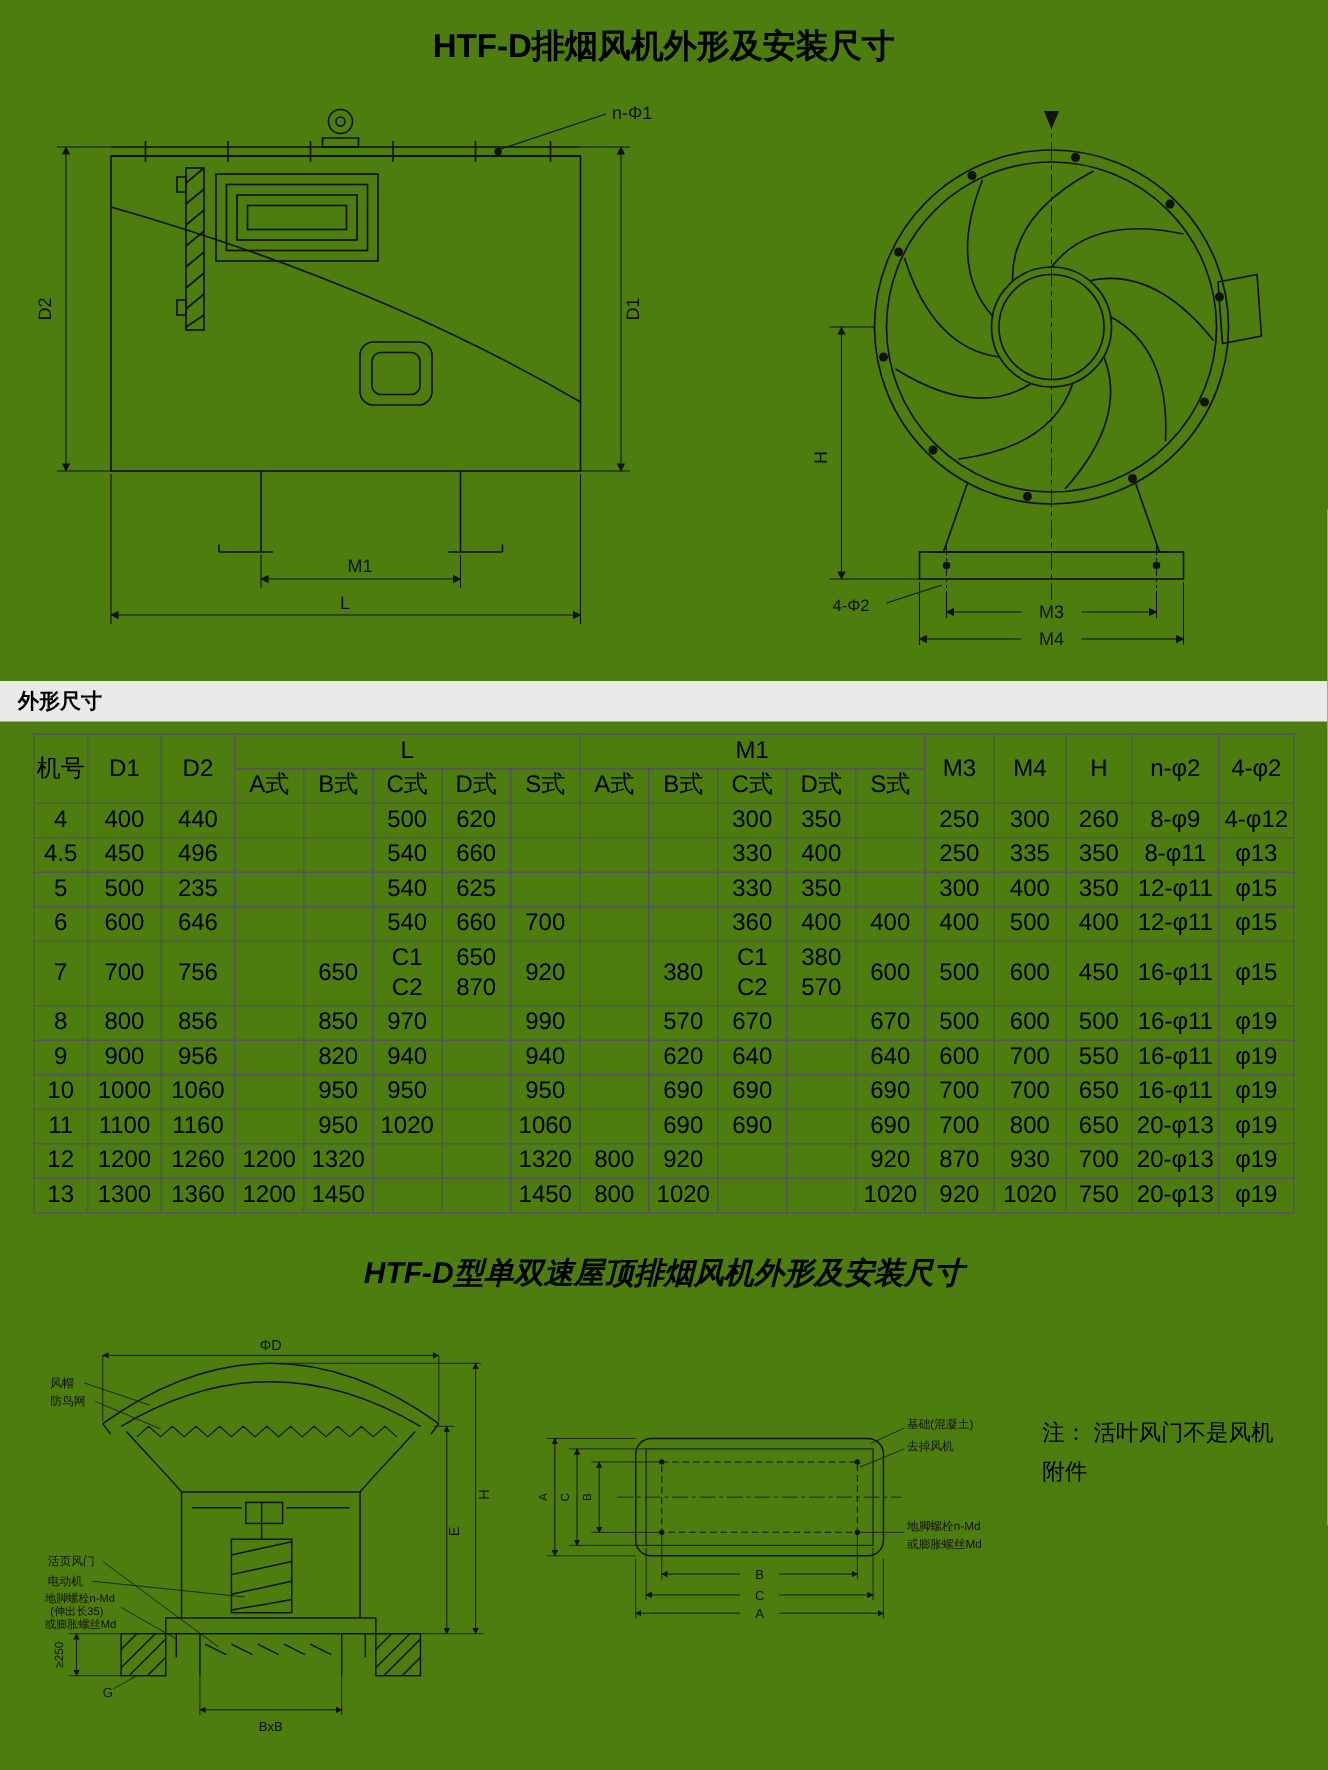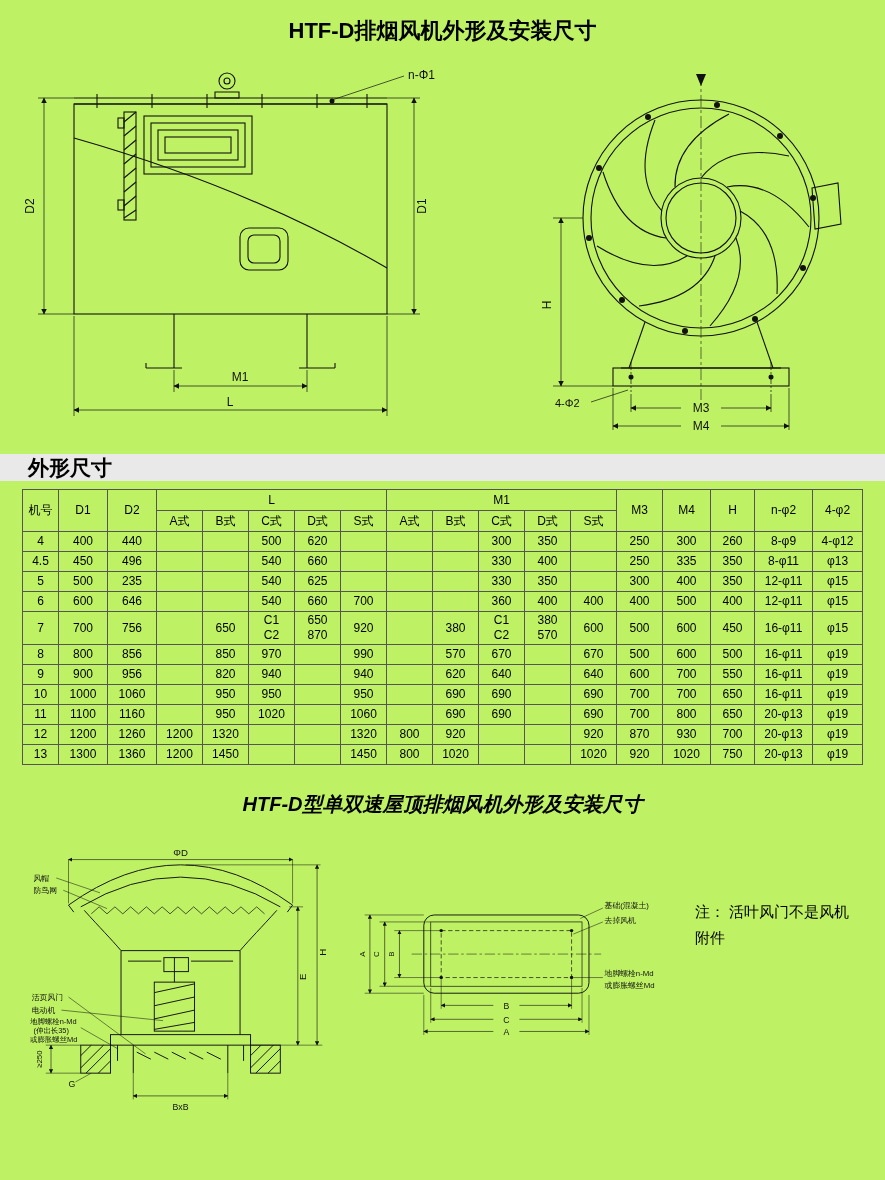--- a/index.html
+++ b/index.html
@@ -1,24 +1,24 @@
 <!DOCTYPE html>
 <html><head>
 <meta charset="utf-8">
 <style>
   * { box-sizing: border-box; }
   body { margin: 0; background: #ffffff; color: #000;
          font-family: "Liberation Sans", "DejaVu Sans", sans-serif; }
-  .page { width: 885px; height: 1180px; margin: 0 auto; background: #bef264; overflow: hidden; }
+  .page { width: 885px; height: 1180px; margin: 0 auto; background: #4d7c0f; overflow: hidden; }
   .title-main { font-size: 22px; font-weight: bold; text-align: center; margin: 16px 0 4px; }
   .title-sub  { font-size: 20px; font-weight: bold; text-align: center; margin: 26px 0 10px; font-style: italic; }
   .drawings-top { display: flex; justify-content: space-between; align-items: flex-start; padding: 10px 22px 0; }
-  .section-bar { background: #e9e9e9; height: 27px; line-height: 27px; padding: 0 28px;
-                 font-size: 21px; font-weight: bold; margin-top: 16px; }
-  .dim-table { border-collapse: collapse; table-layout: fixed; width: 686px; margin: 8px auto 0; font-size: 12px; }
+  .section-bar { background: #e9e9e9; height: 27px; line-height: 27px; padding: 0 12px;
+                 font-size: 14px; font-weight: bold; margin-top: 16px; }
+  .dim-table { border-collapse: collapse; table-layout: fixed; width: 686px; margin: 8px auto 0; font-size: 16px; }
   .dim-table th, .dim-table td { border: 1px solid #555; text-align: center; vertical-align: middle;
                  padding: 1px 0; white-space: pre-line; line-height: 1.25; overflow: hidden; }
   .dim-table th { font-weight: normal; height: 21px; }
   .dim-table td { height: 20px; }
   .drawings-bottom { display: flex; padding: 0 30px; gap: 24px; justify-content: center; }
   .right-col { display: flex; flex-direction: row; margin-top: 55px; }
   .note { font-size: 15px; margin-top: 16px; padding-left: 26px; line-height: 1.7; }
   .note .l2 { padding-left: 44px; }
   svg { display: block; }
   svg text { fill: #111; stroke: none; font-family: inherit; }

